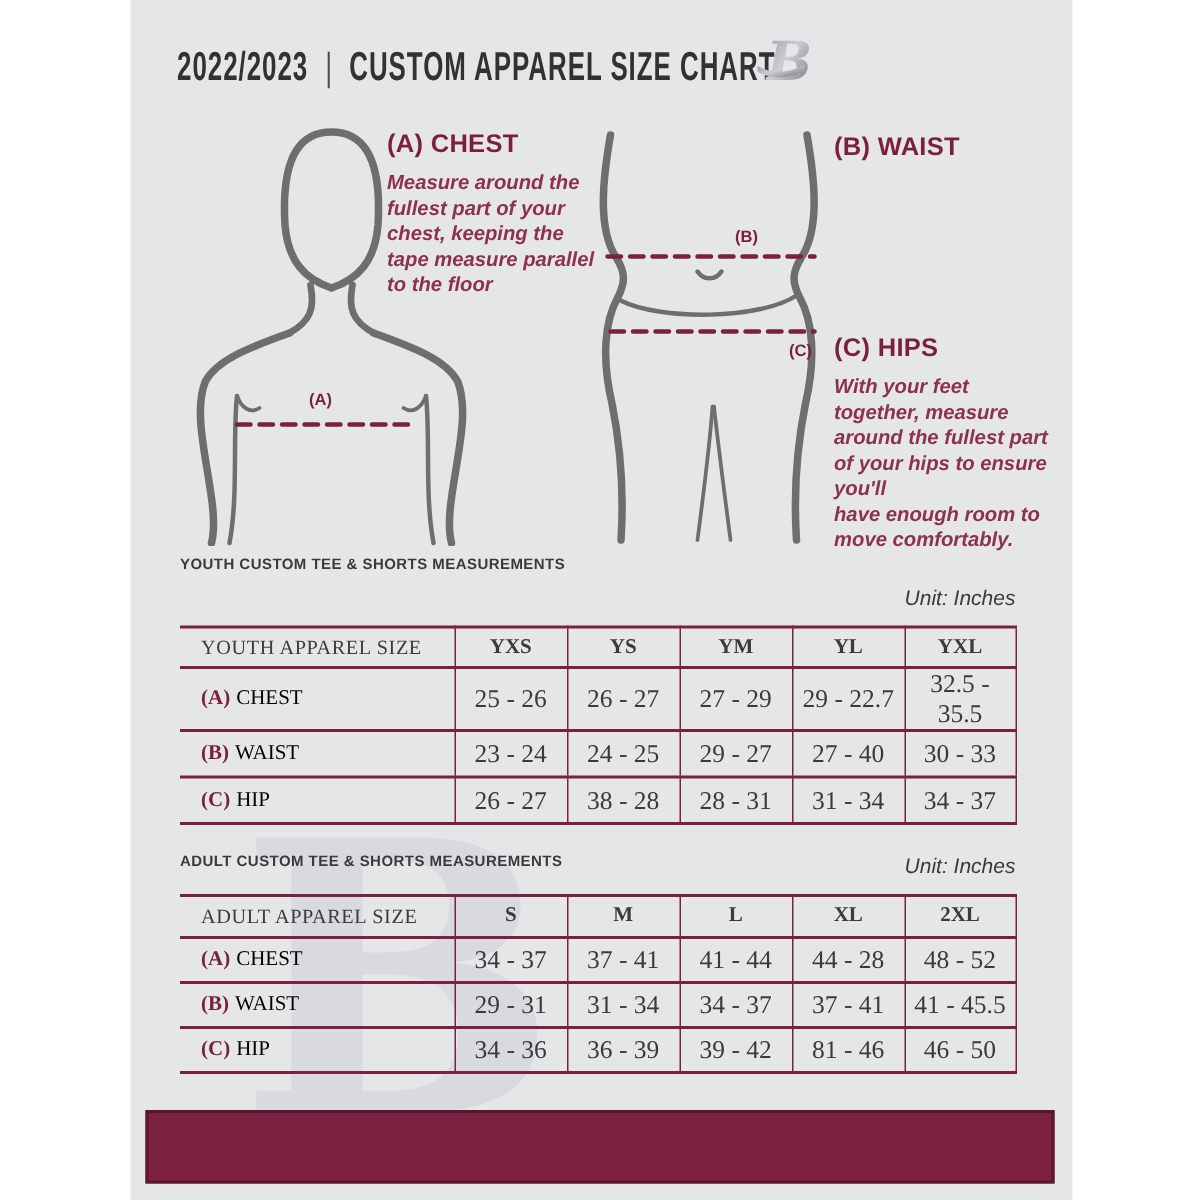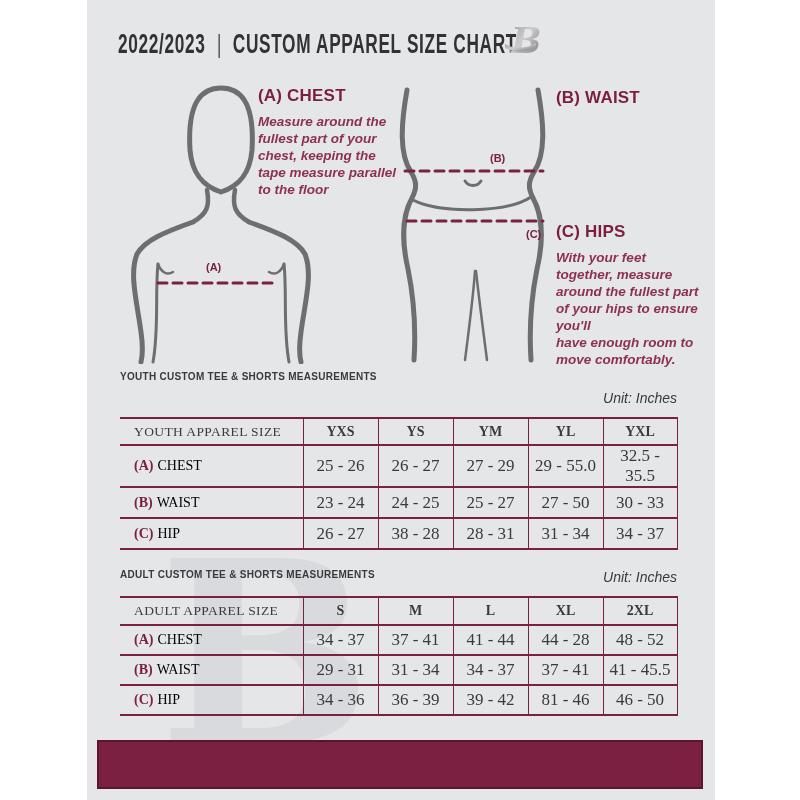--- a/index.html
+++ b/index.html
@@ -152,29 +152,29 @@
           <th class="size-col">YL</th>
           <th class="size-col">YXL</th>
         </tr>
       </thead>
       <tbody>
         <tr>
           <td class="row-label"><span class="pfx">(A)</span><span class="nm">CHEST</span></td>
           <td class="val">25 - 26</td>
           <td class="val">26 - 27</td>
           <td class="val">27 - 29</td>
-          <td class="val">29 - 55.0</td>
+          <td class="val">29 - 22.7</td>
           <td class="val">32.5 - 35.5</td>
         </tr>
         <tr>
           <td class="row-label"><span class="pfx">(B)</span><span class="nm">WAIST</span></td>
           <td class="val">23 - 24</td>
           <td class="val">24 - 25</td>
-          <td class="val">25 - 27</td>
-          <td class="val">27 - 50</td>
+          <td class="val">29 - 27</td>
+          <td class="val">27 - 40</td>
           <td class="val">30 - 33</td>
         </tr>
         <tr>
           <td class="row-label"><span class="pfx">(C)</span><span class="nm">HIP</span></td>
           <td class="val">26 - 27</td>
           <td class="val">38 - 28</td>
           <td class="val">28 - 31</td>
           <td class="val">31 - 34</td>
           <td class="val">34 - 37</td>
         </tr>

